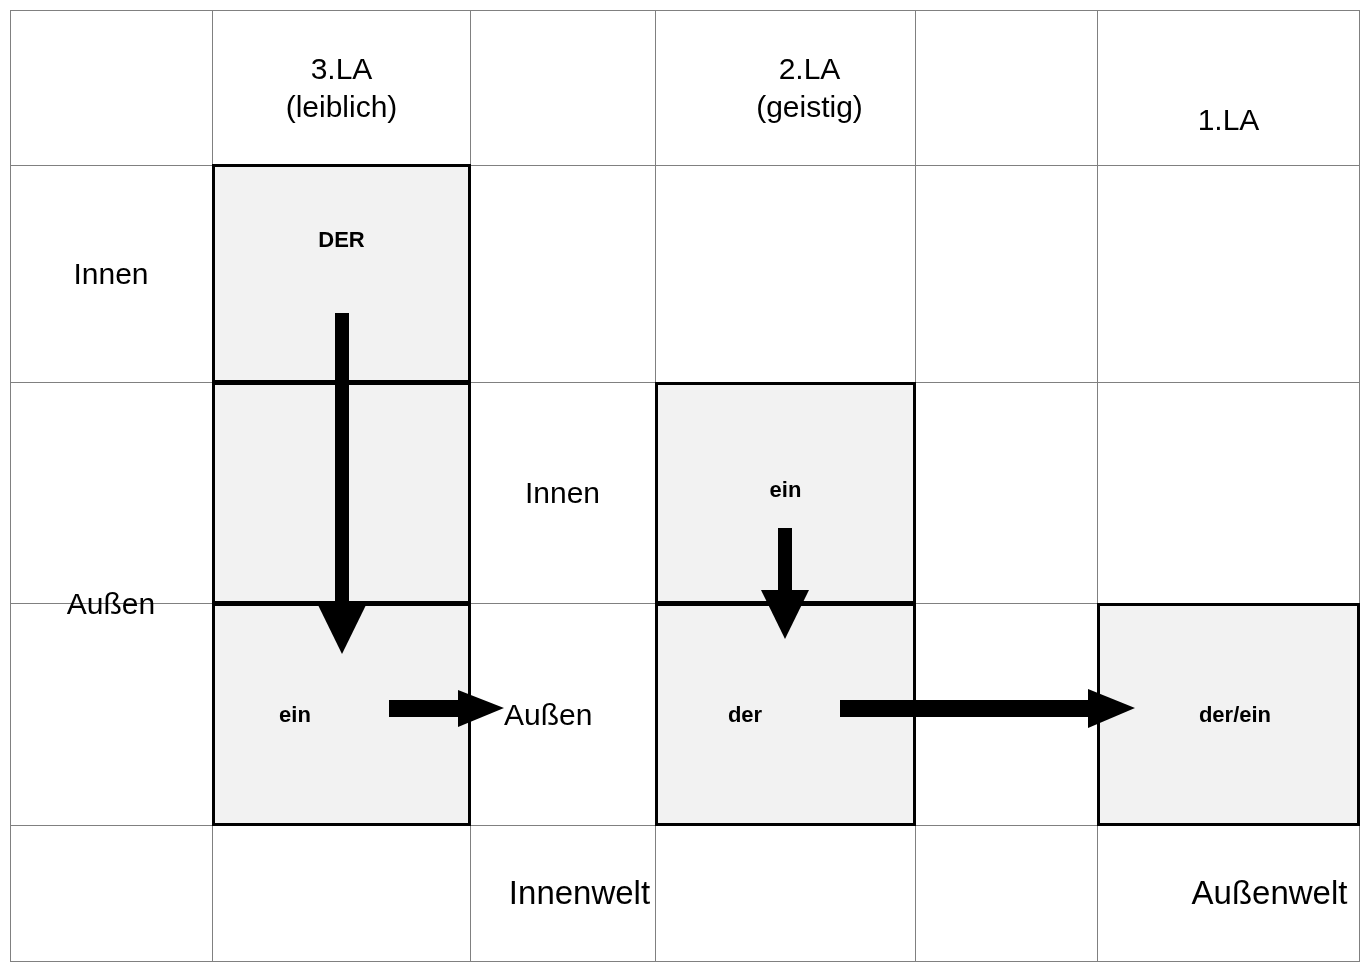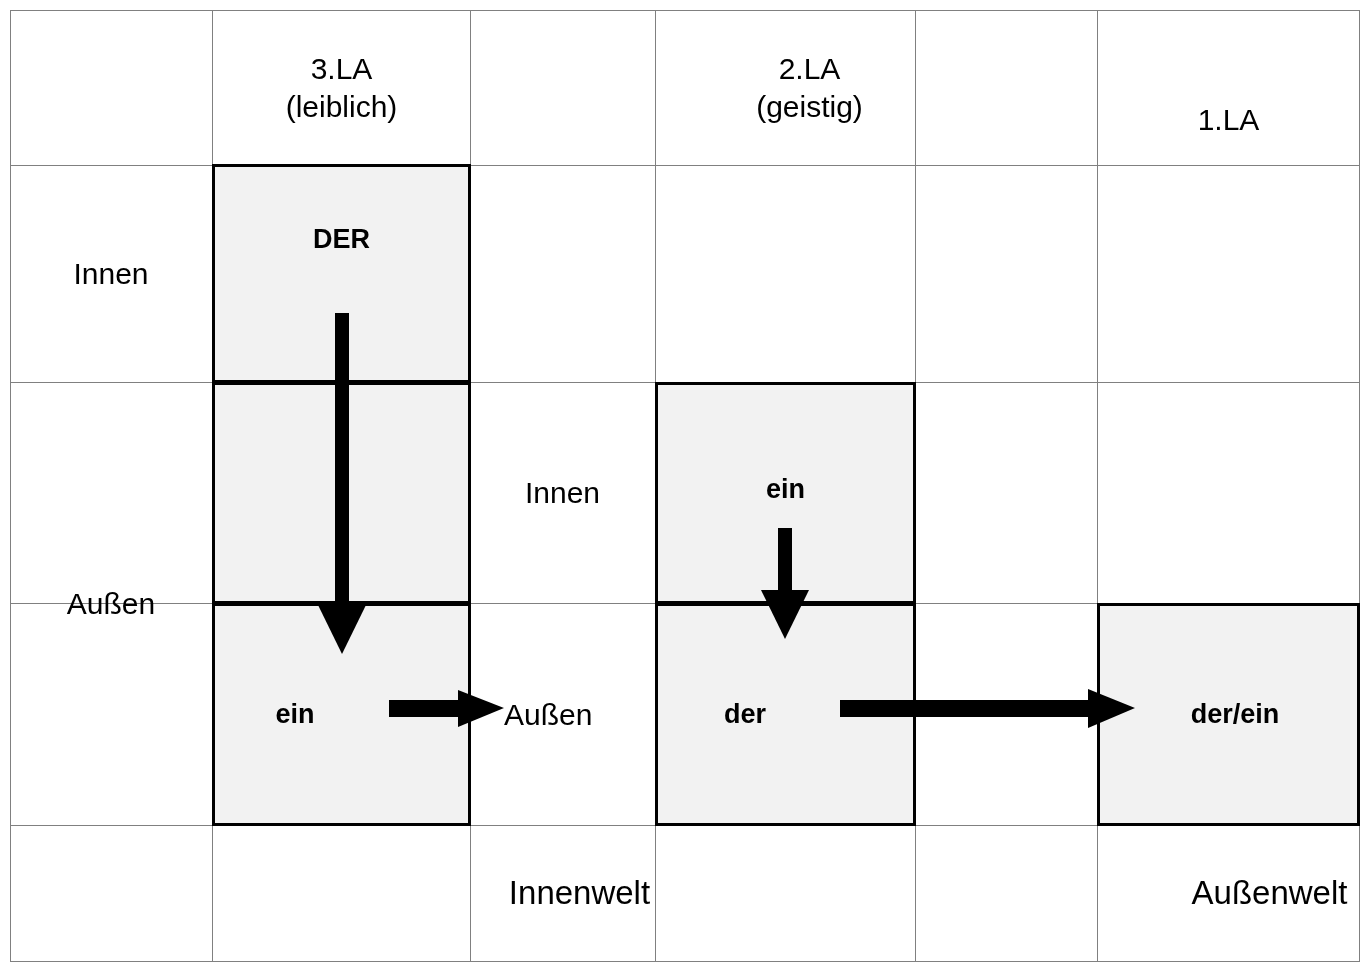--- a/index.html
+++ b/index.html
@@ -12,21 +12,21 @@
   .gline.v{width:1px;}
 
   
   .box{position:absolute;background:#f2f2f2;border:3px solid #000;box-sizing:border-box;}
 
   
   .lbl{position:absolute;display:flex;align-items:center;justify-content:center;
        text-align:center;line-height:1.25;}
   .hdr{font-size:30px;font-weight:400;}
   .side{font-size:30px;font-weight:400;}
-  .bold{font-size:27px;font-weight:bold;}
+  .bold{font-size:22px;font-weight:bold;}
   .foot{font-size:33px;font-weight:400;}
 
   
   #arrows{position:absolute;left:0;top:0;width:1366px;height:970px;pointer-events:none;}
 </style>
 </head>
 <body>
 
 <div id="stage">
 

